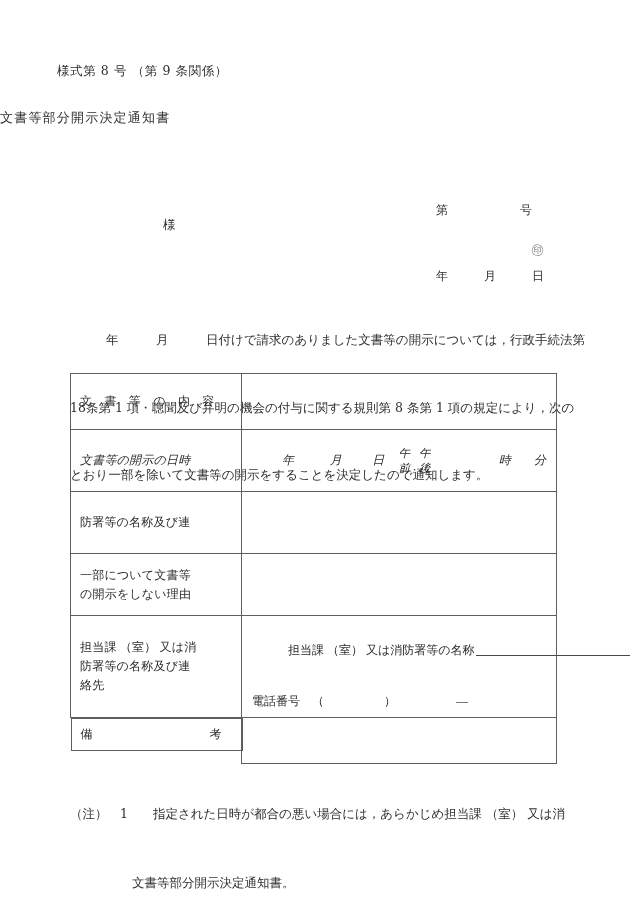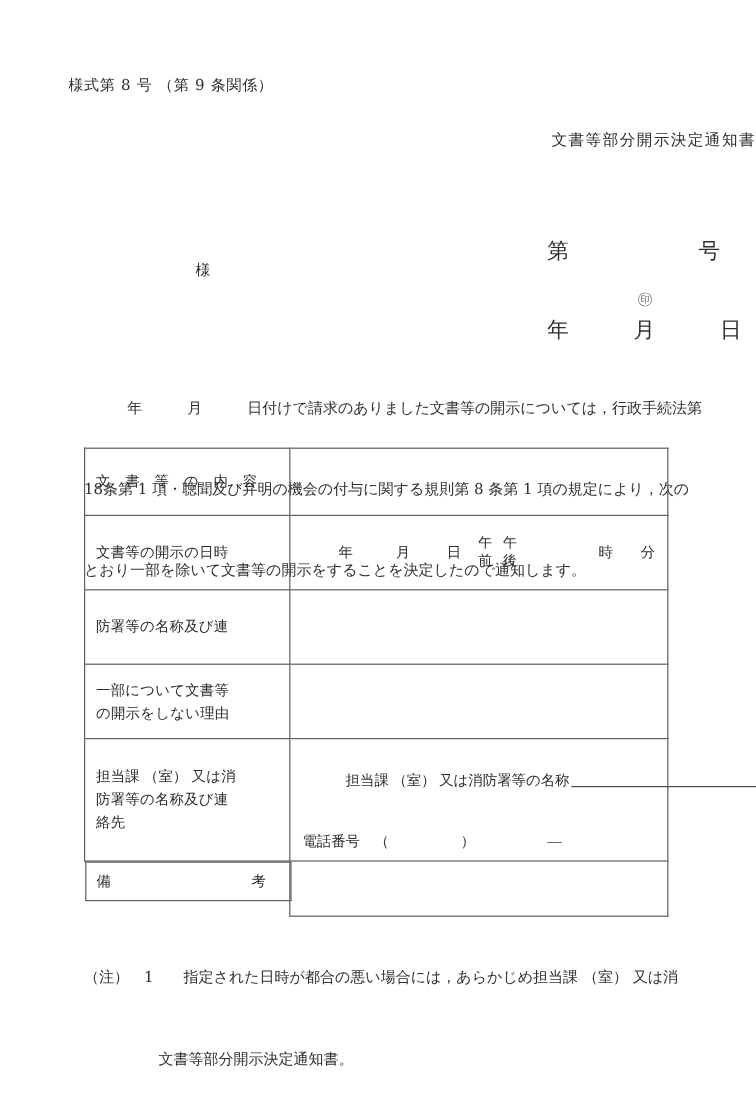--- a/index.html
+++ b/index.html
@@ -38,31 +38,32 @@
     top: 65px;
     font-size: 12.5px;
     letter-spacing: 0.6px;
   }
 
   
   #doc-title {
     left: 0;
     top: 111px;
     width: 630px;
-    text-align: right;
+    text-align: left;
     font-size: 13px;
     letter-spacing: 1.2px;
   }
 
   
   #issue-block {
-    left: 456px;
+    left: 436px;
     top: 155px;
-    font-size: 18px;
+    font-size: 12px;
     line-height: 22px;
+    font-family: Liberation Serif, serif;
   }
   #issue-block .row { white-space: pre; }
 
   
   #addressee-line {
     left: 163px;
     top: 219px;
     font-size: 12.5px;
   }
 
@@ -104,21 +105,21 @@
     width: 141px;
     padding: 6px 20px 6px 9px;
     line-height: 19px;
     white-space: pre-wrap;
   }
   #form-table td.value {
     padding: 6px 10px;
     line-height: 19px;
   }
   .row-content  { height: 56px; }
-  .row-datetime { height: 62px; }
+  .row-datetime { height: 62px; font-style: italic; }
   .row-place    { height: 62px; }
   .row-reason   { height: 62px; }
   .row-contact  { height: 76px; }
   .row-remarks  { height: 46px; }
 
   .label.spread {
     letter-spacing: 0.2px;
   }
   .label.justify {
     display: flex;

